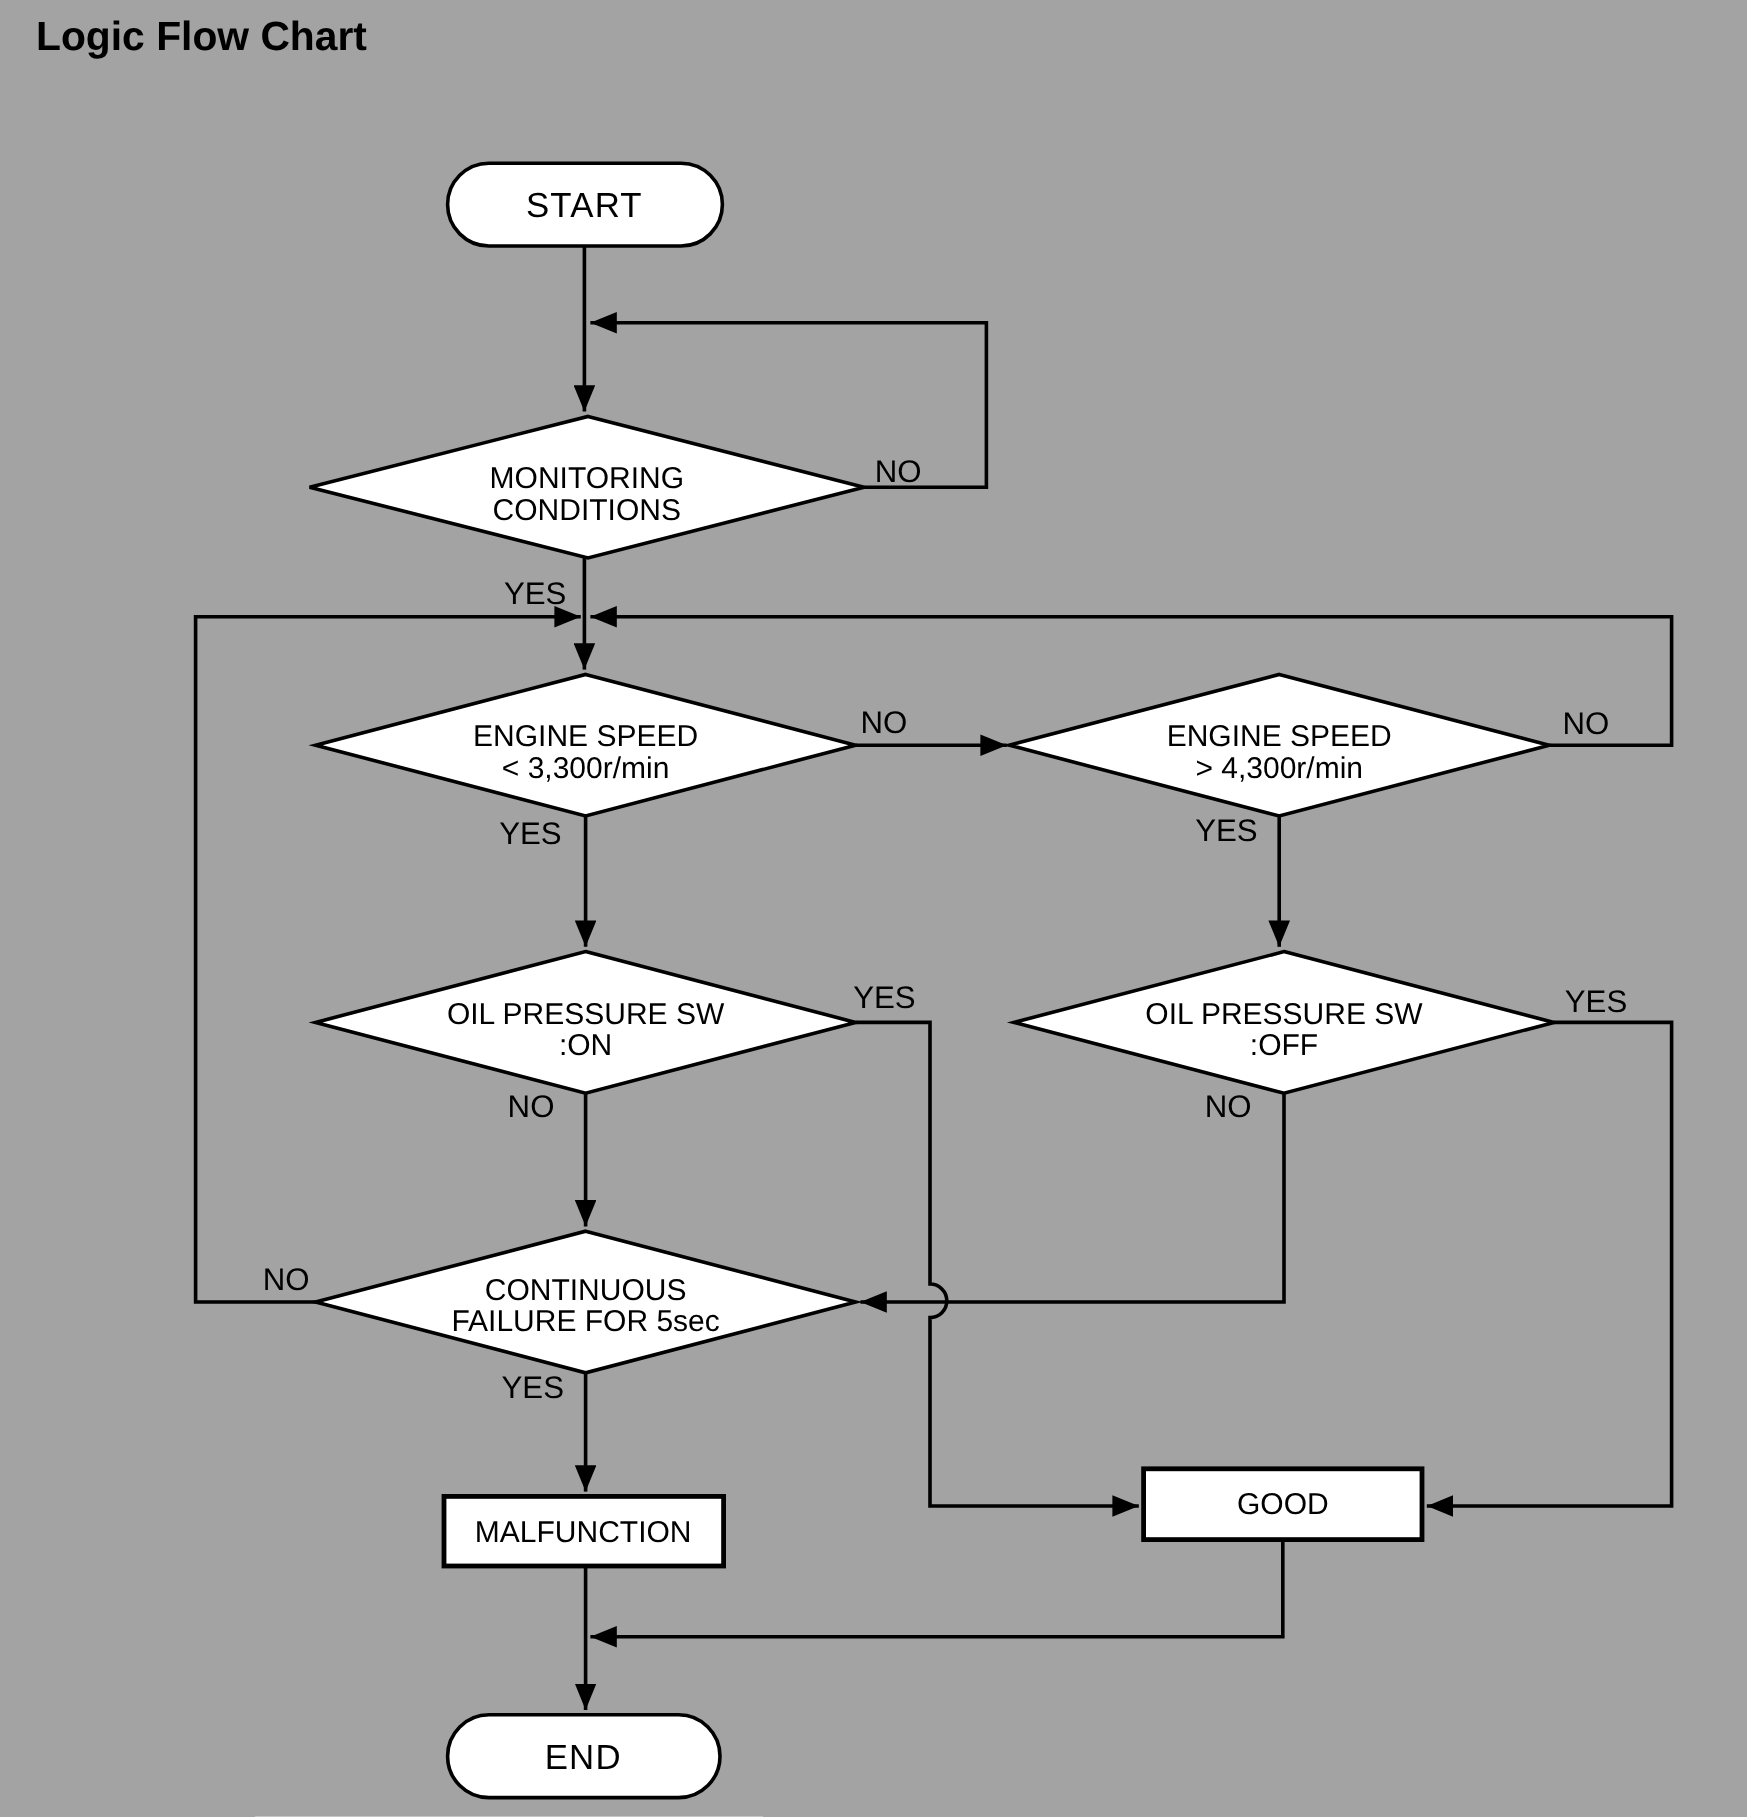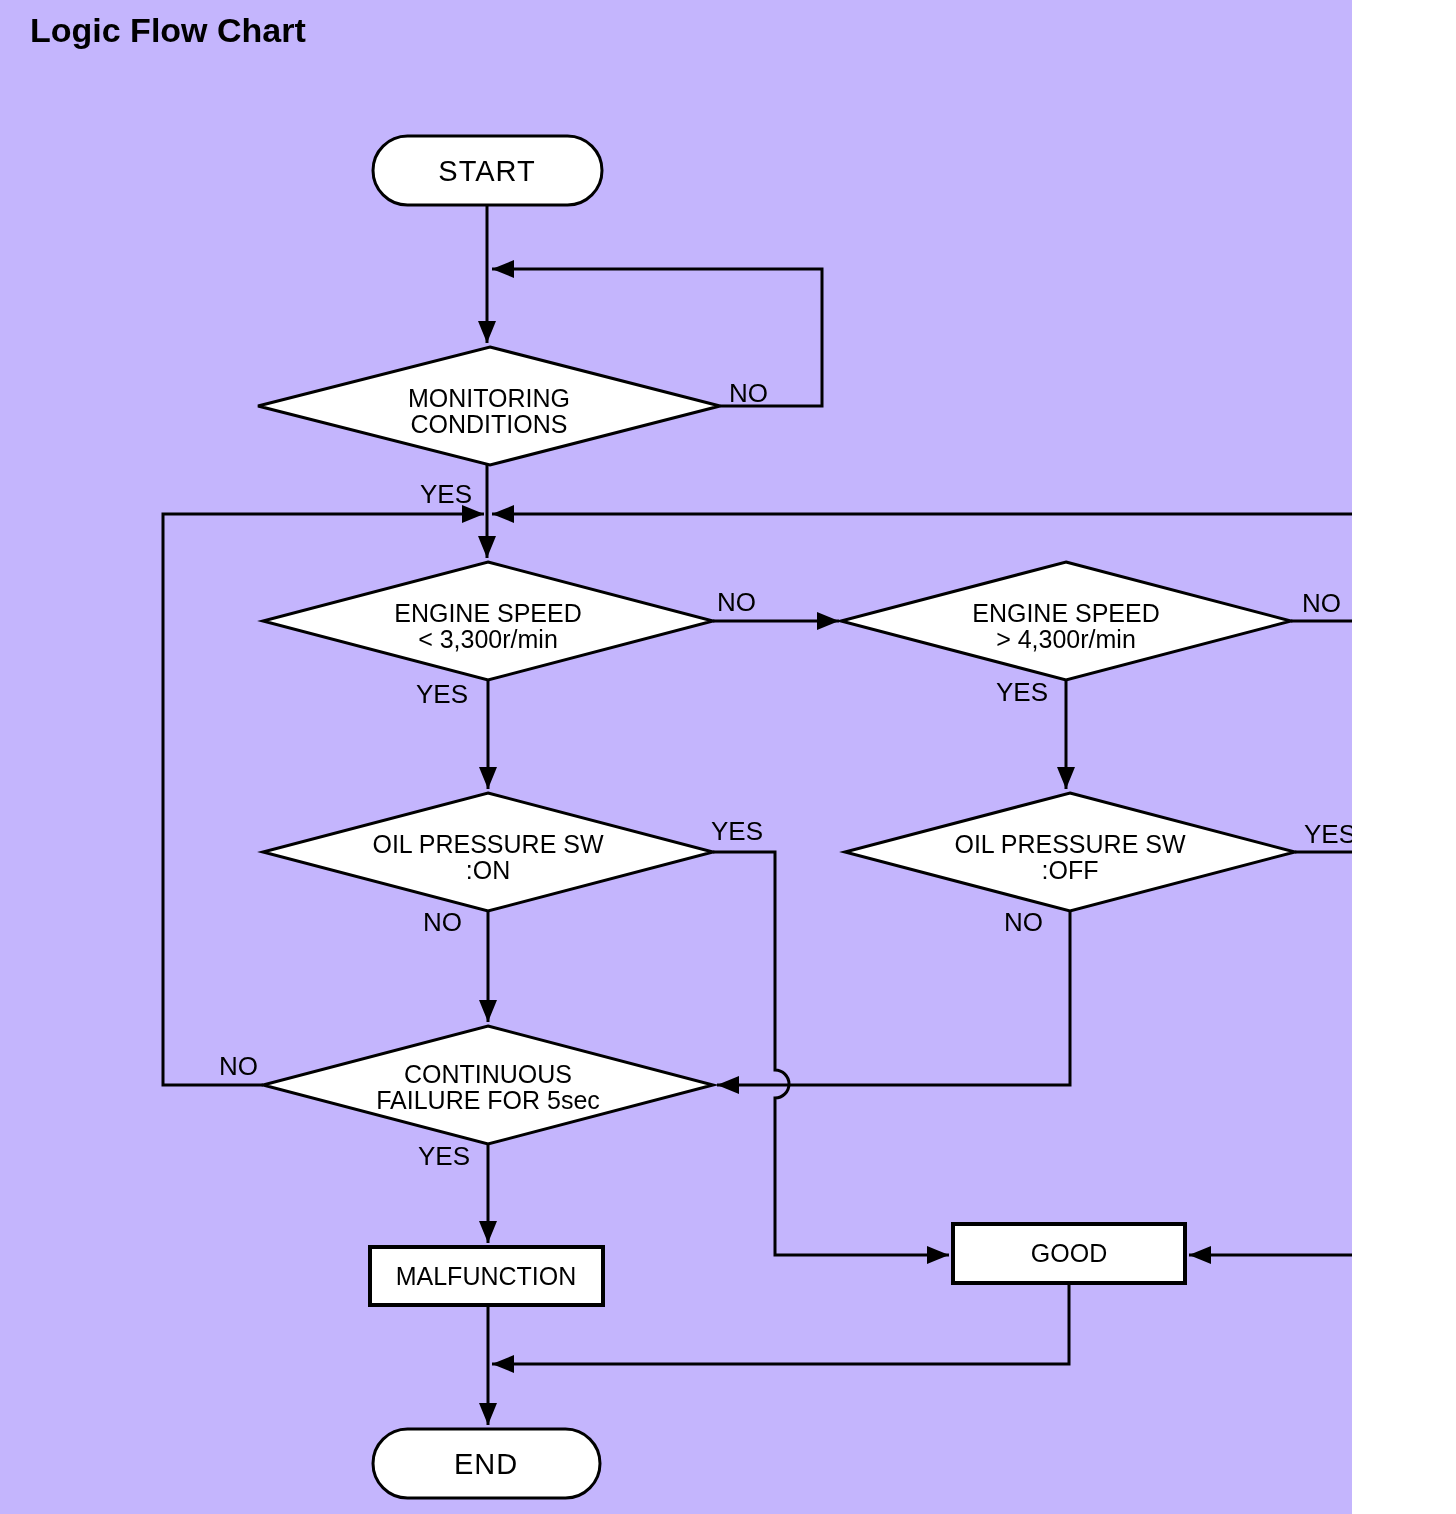--- a/index.html
+++ b/index.html
@@ -2,23 +2,23 @@
 <html><head>
 <meta charset="utf-8">
 <style>
   html, body {
     margin: 0;
     padding: 0;
     background: #ffffff;
   }
   .page {
     position: relative;
-    width: 1352px;
+    width: 1456px;
     height: 1514px;
-    background: #c4b5fd;
+    background: #a3a3a3;
     overflow: hidden;
   }
   svg { display: block; }
   .shape {
     fill: #ffffff;
     stroke: #000000;
     stroke-width: 3;
   }
   .box {
     fill: #ffffff;

